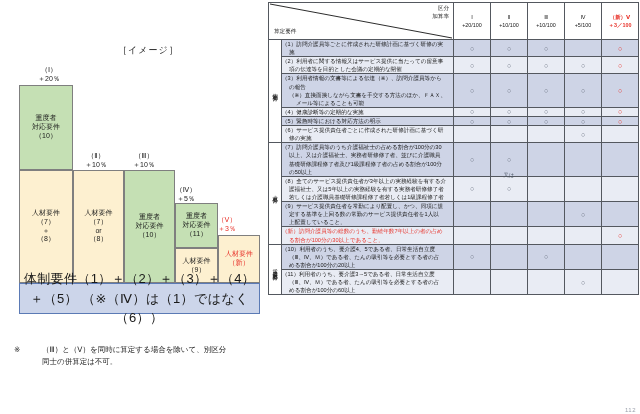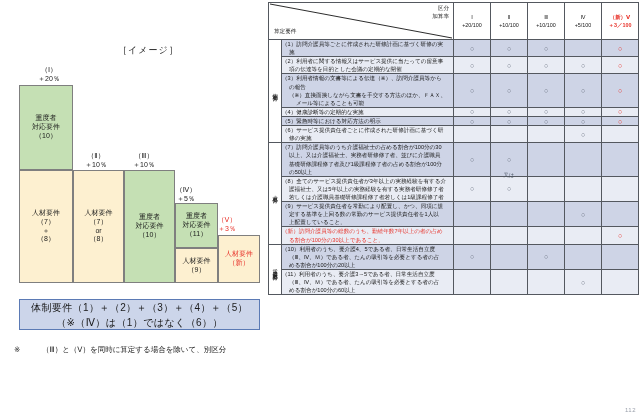--- a/index.html
+++ b/index.html
@@ -36,23 +36,22 @@
   }
   .box .bt{display:block;}
   .green{background:#c5e0b4;}
   .cream{background:#fdf0d0;}
   .redbox{background:#fdf0d0;border-color:#7f7f7f;color:#e8322a;}
   .blue{background:#ccd5ea;border:1px solid #5b7ab5;}
 
   .footbar{
     position:absolute;box-sizing:border-box;
     display:flex;align-items:center;justify-content:center;
-    text-align:center;font-size:10px;line-height:1.5;color:#1a1a1a;
+    text-align:center;font-size:13px;line-height:1.5;color:#1a1a1a;
     letter-spacing:.4px;
-    margin-top:16px;
   }
 
   .note{
     position:absolute;left:14px;top:344px;width:236px;
     font-size:7.5px;line-height:1.6;color:#1a1a1a;
   }
   .note .nm{position:absolute;left:0;top:0;}
   .note .nb{margin-left:28px;display:block;}
 
   
@@ -215,20 +214,21 @@
     <div class="footbar blue" style="left:19px;top:283px;width:241px;height:31px;">
       <span>
         <span class="bt">体制要件（1）＋（2）＋（3）＋（4）＋（5）</span>
         <span class="bt">（※（Ⅳ）は（1）ではなく（6））</span>
       </span>
     </div>
 
     <div class="note">
       <span class="nm">※</span>
       <span class="nb">（Ⅲ）と（Ⅴ）を同時に算定する場合を除いて、別区分</span>
+      <span class="nb">同士の併算定は不可。</span>
     </div>
   </div>
 
   <div class="right">
     <table class="t">
       <colgroup>
         <col style="width:13px">
         <col style="width:172px">
         <col style="width:37px">
         <col style="width:37px">

